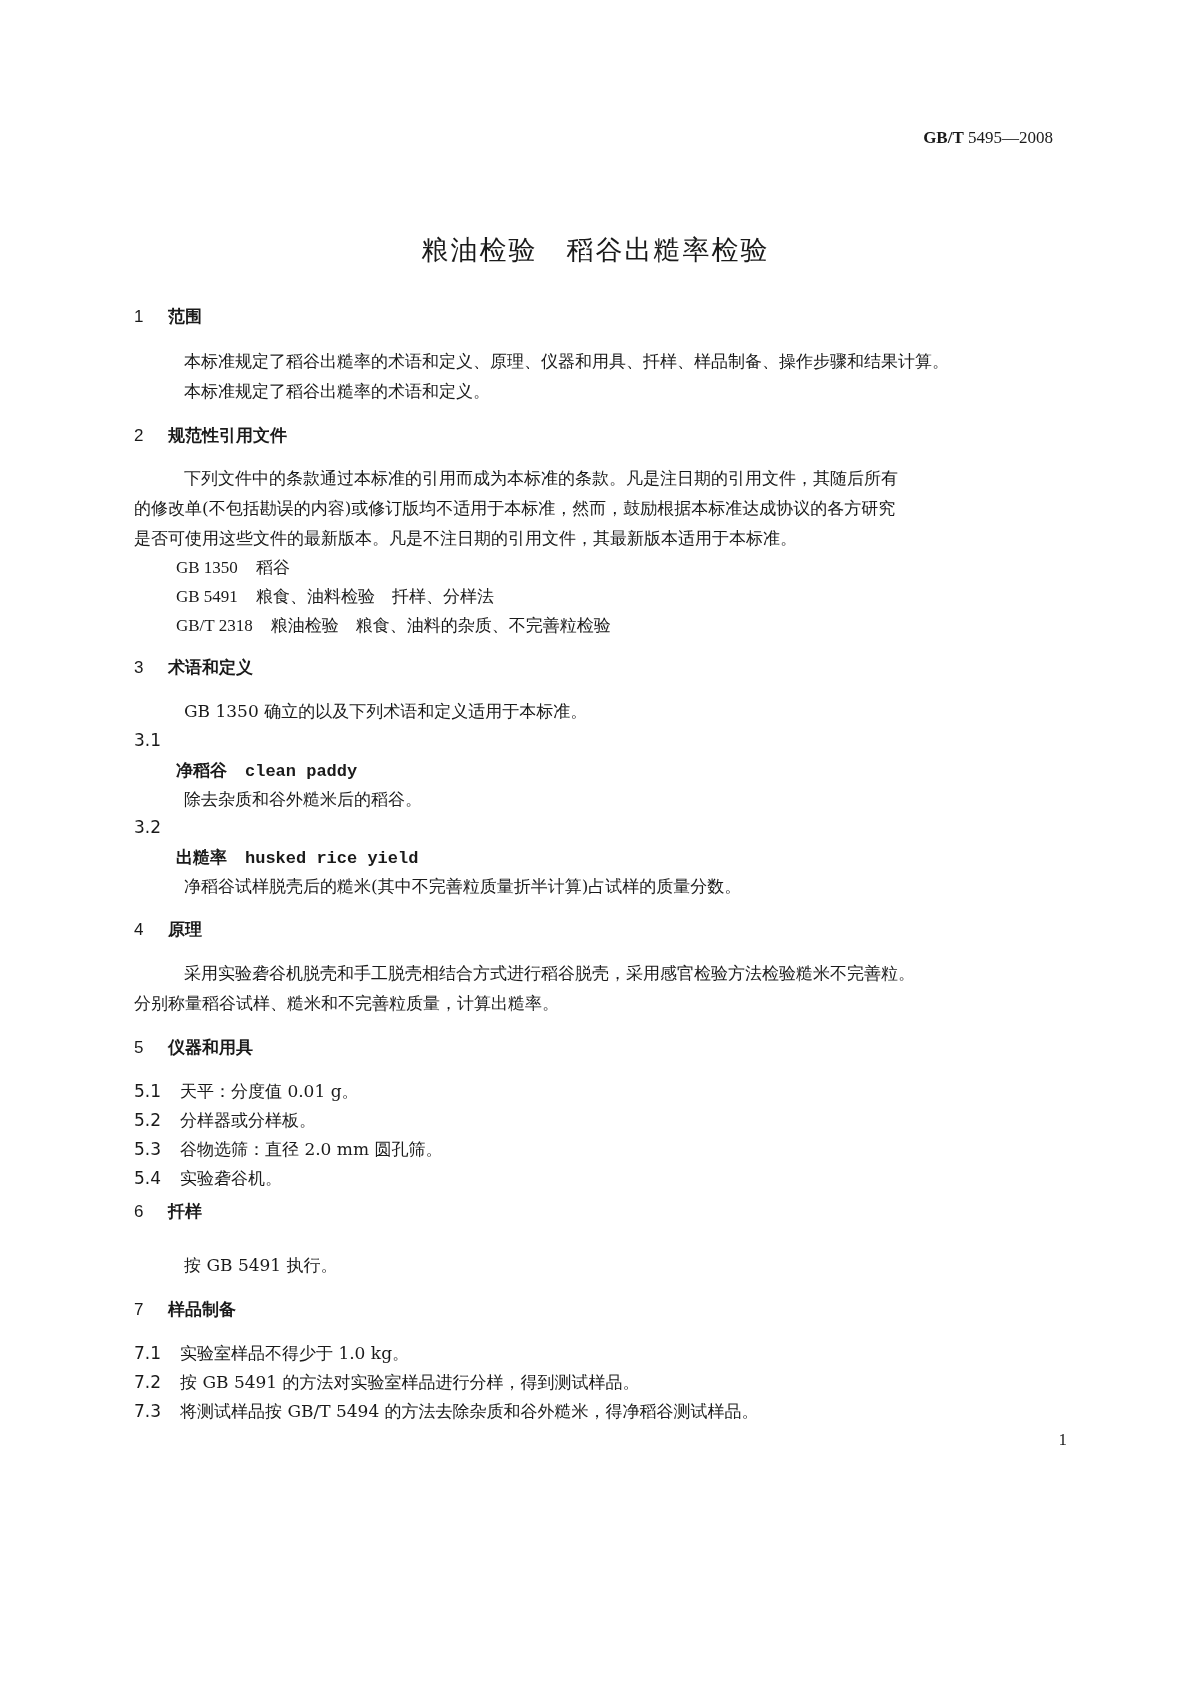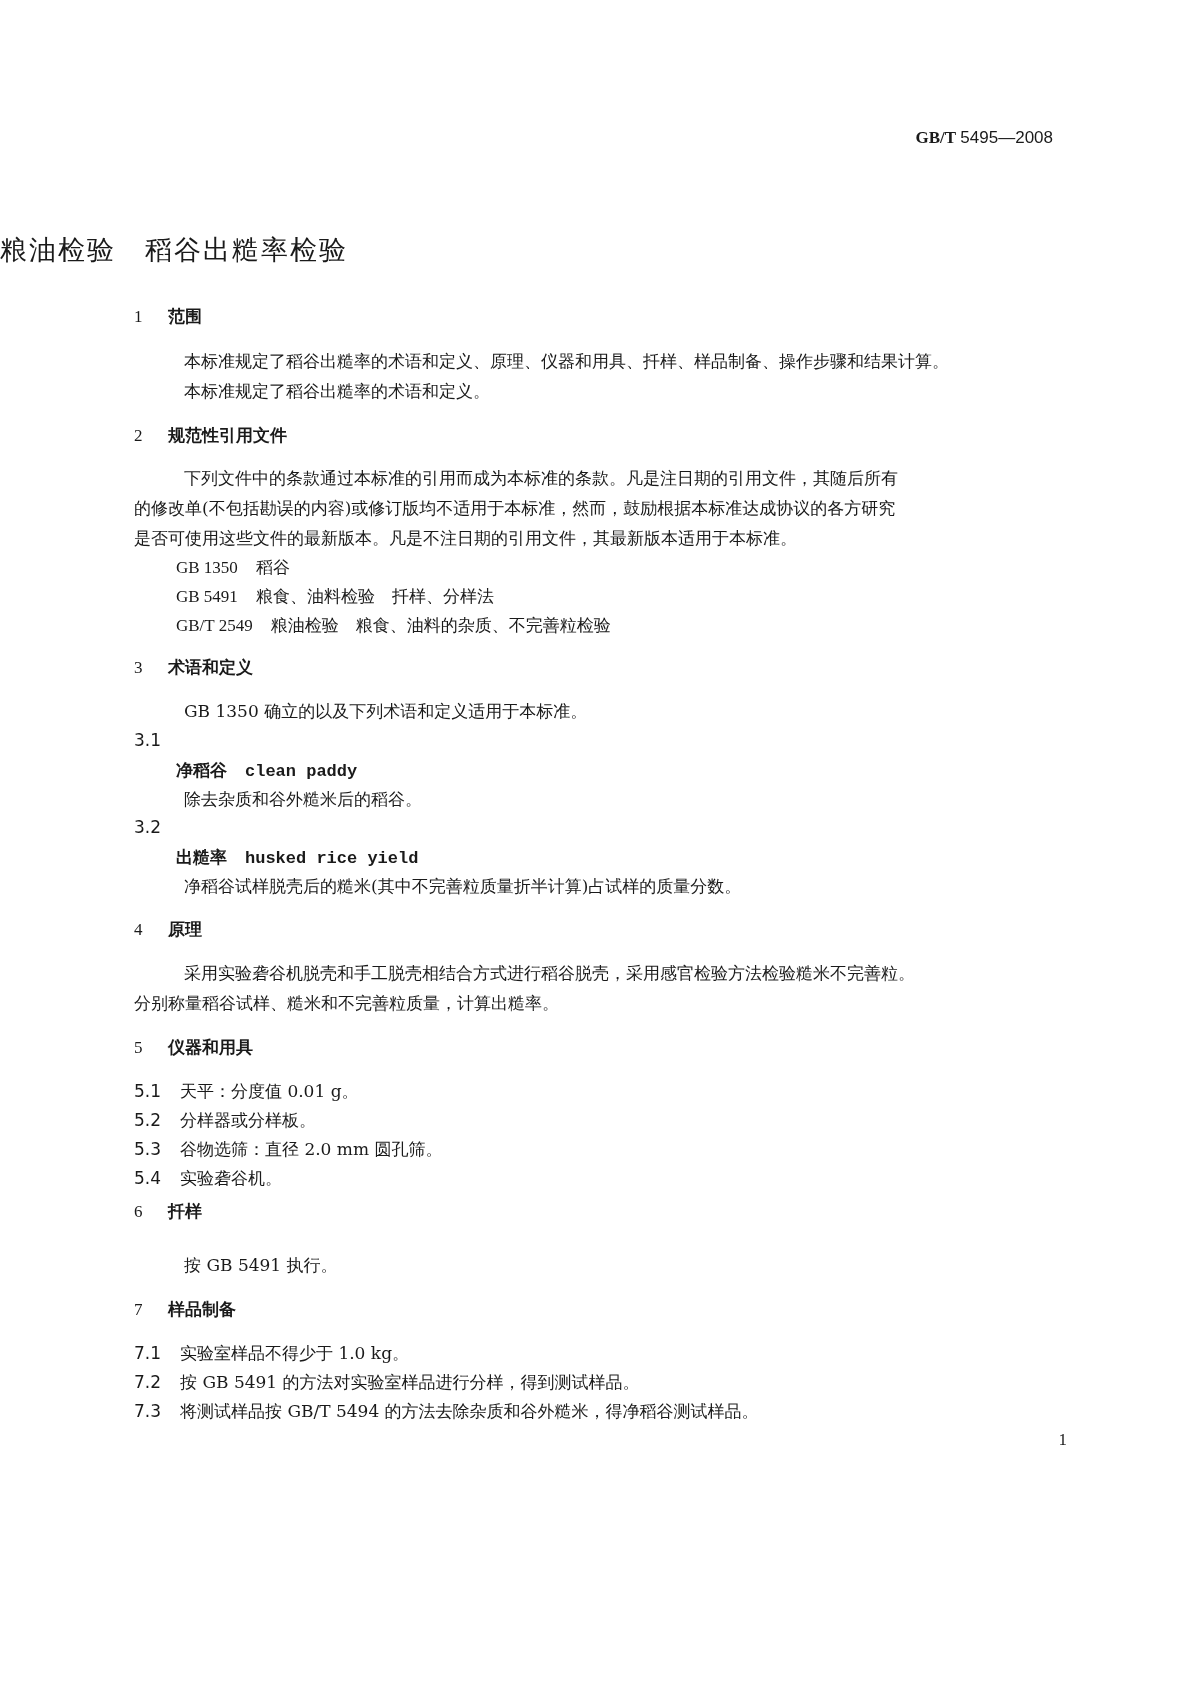--- a/index.html
+++ b/index.html
@@ -7,28 +7,28 @@
       width: 1191px; height: 1684px; position: relative; overflow: hidden;
       color: #1a1a1a;
       font-family: "DejaVu Serif", "Liberation Serif", serif;
     }
     .abs { position: absolute; white-space: nowrap; }
     .std-code {
       right: 138px; top: 128px; font-size: 17px;
       font-family: "Liberation Serif", "DejaVu Serif", serif;
     }
     .std-code .gbt { font-weight: bold; }
-    .std-code .num { font-family: Liberation Sans, sans-serif; margin-top: 12px; }
+    .std-code .num { font-family: Liberation Serif, serif; margin-top: 12px; }
     .title {
-      left: 0; width: 1191px; top: 232px;
+      left: 0; width: 1191px; text-align: center; top: 232px;
       font-family: "DejaVu Sans", "Liberation Sans", sans-serif;
       font-size: 27px; letter-spacing: 2px;
     }
     .h {
-      font-family: Liberation Serif, serif;
+      font-family: Liberation Sans, sans-serif;
       font-size: 17px; font-weight: bold; left: 134px;
     }
     .h .n { display: inline-block; width: 34px; font-weight: normal; }
     .p { font-size: 17px; }
     .p.indent { left: 184px; }
     .p.noindent { left: 134px; }
     .num-label {
       font-family: "DejaVu Sans", "Liberation Sans", sans-serif;
       font-size: 17px; left: 134px;
     }
@@ -67,21 +67,21 @@
 <div class="abs p noindent" style="top:497px">的修改单(不包括勘误的内容)或修订版均不适用于本标准，然而，鼓励根据本标准达成协议的各方研究</div>
 <div class="abs p noindent" style="top:527px">是否可使用这些文件的最新版本。凡是不注日期的引用文件，其最新版本适用于本标准。</div>
 
 <div class="abs ref" style="top:556px">
   <span class="code">GB 1350</span><span>稻谷</span>
 </div>
 <div class="abs ref" style="top:585px">
   <span class="code">GB 5491</span><span>粮食、油料检验　扦样、分样法</span>
 </div>
 <div class="abs ref" style="top:614px">
-  <span class="code">GB/T 2549</span><span>粮油检验　粮食、油料的杂质、不完善粒检验</span>
+  <span class="code">GB/T 2318</span><span>粮油检验　粮食、油料的杂质、不完善粒检验</span>
 </div>
 
 <div class="abs h" style="top:656px">
   <span class="n">3</span><span>术语和定义</span>
 </div>
 <div class="abs p indent" style="top:700px">GB 1350 确立的以及下列术语和定义适用于本标准。</div>
 
 <div class="abs num-label" style="top:730px">3.1</div>
 <div class="abs term" style="top:759px">
   <span class="zh">净稻谷</span><span class="en">clean paddy</span>

